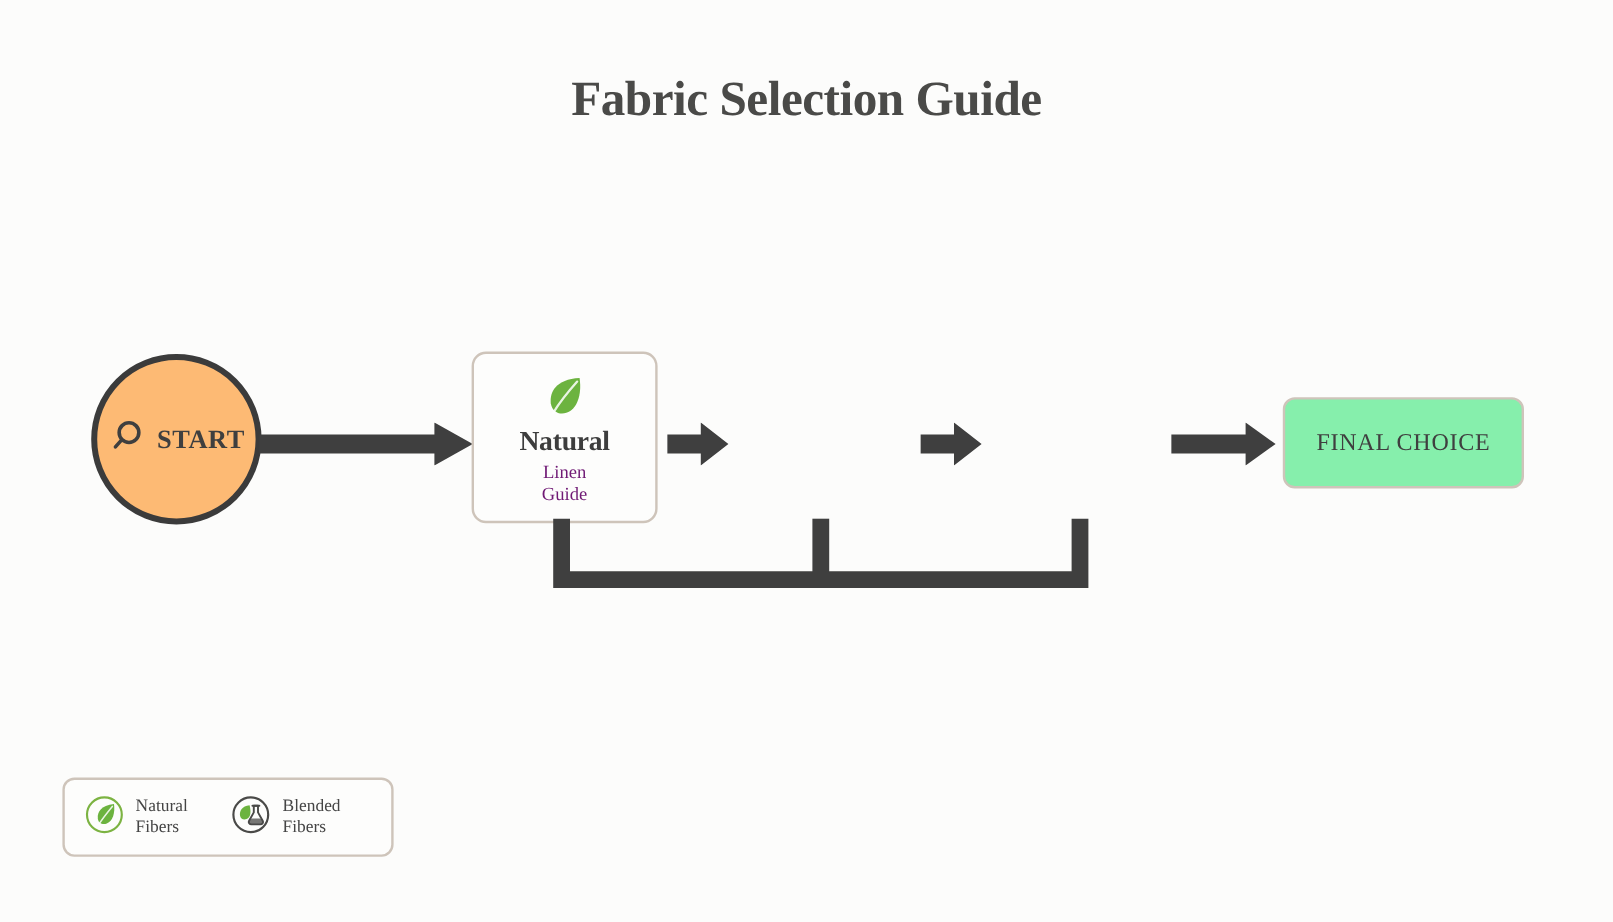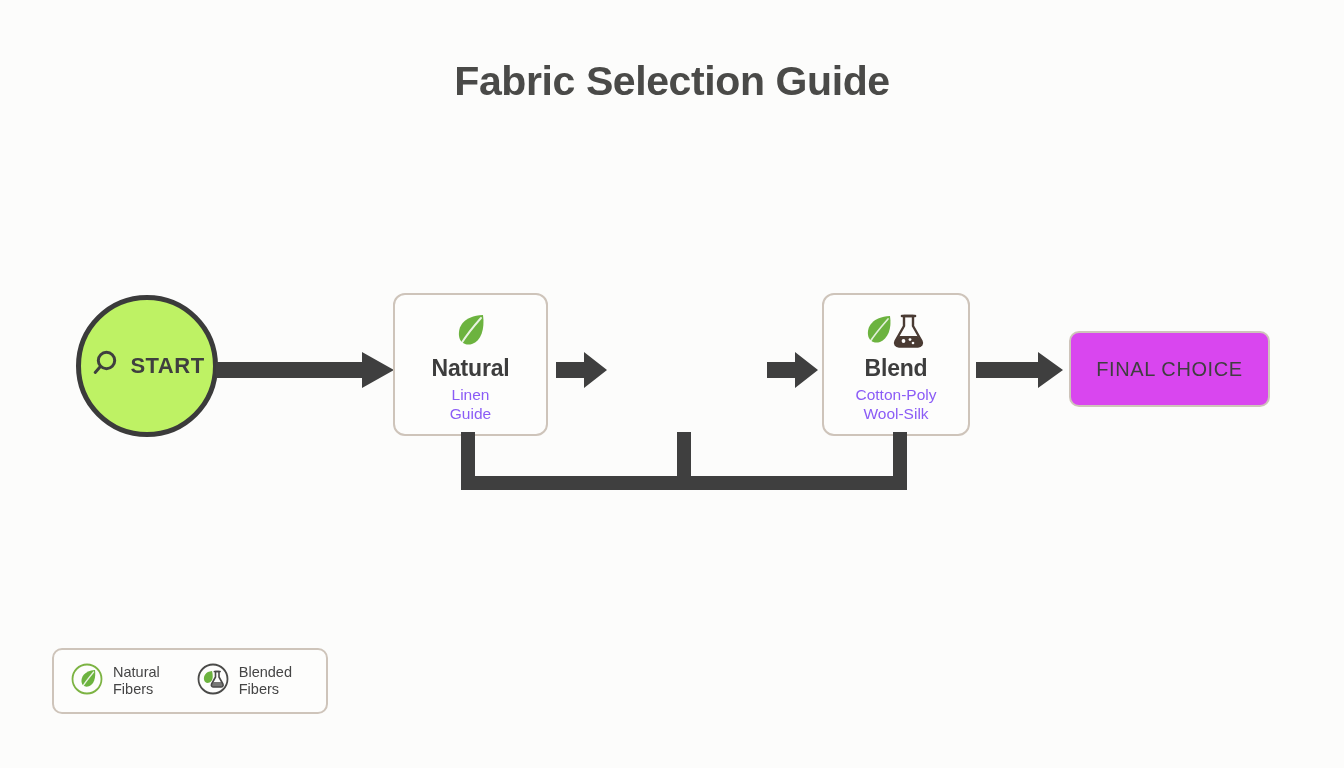--- a/index.html
+++ b/index.html
@@ -12,20 +12,21 @@
     background: #fcfcfb;
     font-family: "Liberation Sans", sans-serif;
     overflow: hidden;
     position: relative;
   }
   #canvas {
     position: absolute;
     inset: 0;
     width: 1260px;
     height: 768px;
+    font-family: Liberation Serif, serif;
   }
 
   
   .page-title {
     position: absolute;
     left: 0;
     top: 58px;
     width: 1344px;
     text-align: center;
     font-size: 41px;
@@ -36,21 +37,21 @@
 
   
   .start-node {
     position: absolute;
     left: 76px;
     top: 295px;
     width: 142px;
     height: 142px;
     border: 5px solid #3b3b3b;
     border-radius: 50%;
-    background: #bef264;
+    background: #fdba74;
     box-sizing: border-box;
     display: flex;
     align-items: center;
     justify-content: center;
   }
   .start-inner {
     display: flex;
     align-items: center;
     gap: 5px;
     transform: translateX(1px);
@@ -90,34 +91,34 @@
     font-weight: bold;
     color: #3d3d3d;
     margin-top: 4px;
     letter-spacing: -0.2px;
   }
   .node-items {
     margin-top: 3px;
     text-align: center;
     font-size: 15.5px;
     line-height: 19px;
-    color: #8b5cf6;
+    color: #701a75;
   }
 
   
   .final-box {
     position: absolute;
     left: 1069px;
     top: 331px;
     width: 201px;
     height: 76px;
     box-sizing: border-box;
     border: 2px solid #cec4ba;
     border-radius: 10px;
-    background: #d946ef;
+    background: #86efac;
     display: flex;
     align-items: center;
     justify-content: center;
   }
   .final-label {
     font-size: 20px;
     color: #3f3f3f;
     letter-spacing: 0.6px;
   }
 
@@ -187,39 +188,20 @@
 
   <svg class="arrow" style="left:556px; top:352px;" width="52" height="36">
     <path d="M0,10 L28,10 L28,0 L51,18 L28,36 L28,26 L0,26 Z" fill="#3f3f3f"></path>
   </svg>
 
 
   <svg class="arrow" style="left:767px; top:352px;" width="52" height="36">
     <path d="M0,10 L28,10 L28,0 L51,18 L28,36 L28,26 L0,26 Z" fill="#3f3f3f"></path>
   </svg>
 
-  <div class="node-box" style="left:822px; top:293px; width:148px; height:143px;">
-    <div class="node-icon">
-      <svg width="76" height="40" viewBox="0 0 76 40">
-        <path d="M32 6 C14 7 9 17 10 25 C11 31 16 34 22 32 C30 29 34 18 32 6 Z" fill="#6cb33f"></path>
-        <path d="M30 9 C23 17 16 25 12 32" fill="none" stroke="#ffffff" stroke-width="1.7" stroke-linecap="round" opacity="0.8"></path>
-        <path d="M46 6 L46 16 L37.5 31 C36 34 38 36.5 41 36.5 L60 36.5 C63 36.5 65 34 63.5 31 L55 16 L55 6 Z" fill="none" stroke="#4a3b33" stroke-width="2.4" stroke-linejoin="round"></path>
-        <line x1="44" y1="6" x2="57" y2="6" stroke="#4a3b33" stroke-width="2.6" stroke-linecap="round"></line>
-        <path d="M41.4 26 L59.6 26 L63.5 31 C65 34 63 36.5 60 36.5 L41 36.5 C38 36.5 36 34 37.5 31 Z" fill="#4a3b33"></path>
-        <circle cx="45.5" cy="31" r="1.9" fill="#ffffff"></circle>
-        <circle cx="52" cy="29.6" r="1.4" fill="#ffffff"></circle>
-        <circle cx="55" cy="33" r="1.3" fill="#ffffff"></circle>
-      </svg>
-    </div>
-    <div class="node-title">Blend</div>
-    <div class="node-items">
-      <div>Cotton-Poly</div>
-      <div>Wool-Silk</div>
-    </div>
-  </div>
 
   <svg class="arrow" style="left:976px; top:352px;" width="88" height="36">
     <path d="M0,10 L62,10 L62,0 L87,18 L62,36 L62,26 L0,26 Z" fill="#3f3f3f"></path>
   </svg>
 
   <div class="final-box">
     <span class="final-label">FINAL CHOICE</span>
   </div>
 
   <svg class="arrow" style="left:455px; top:432px;" width="460" height="62">

